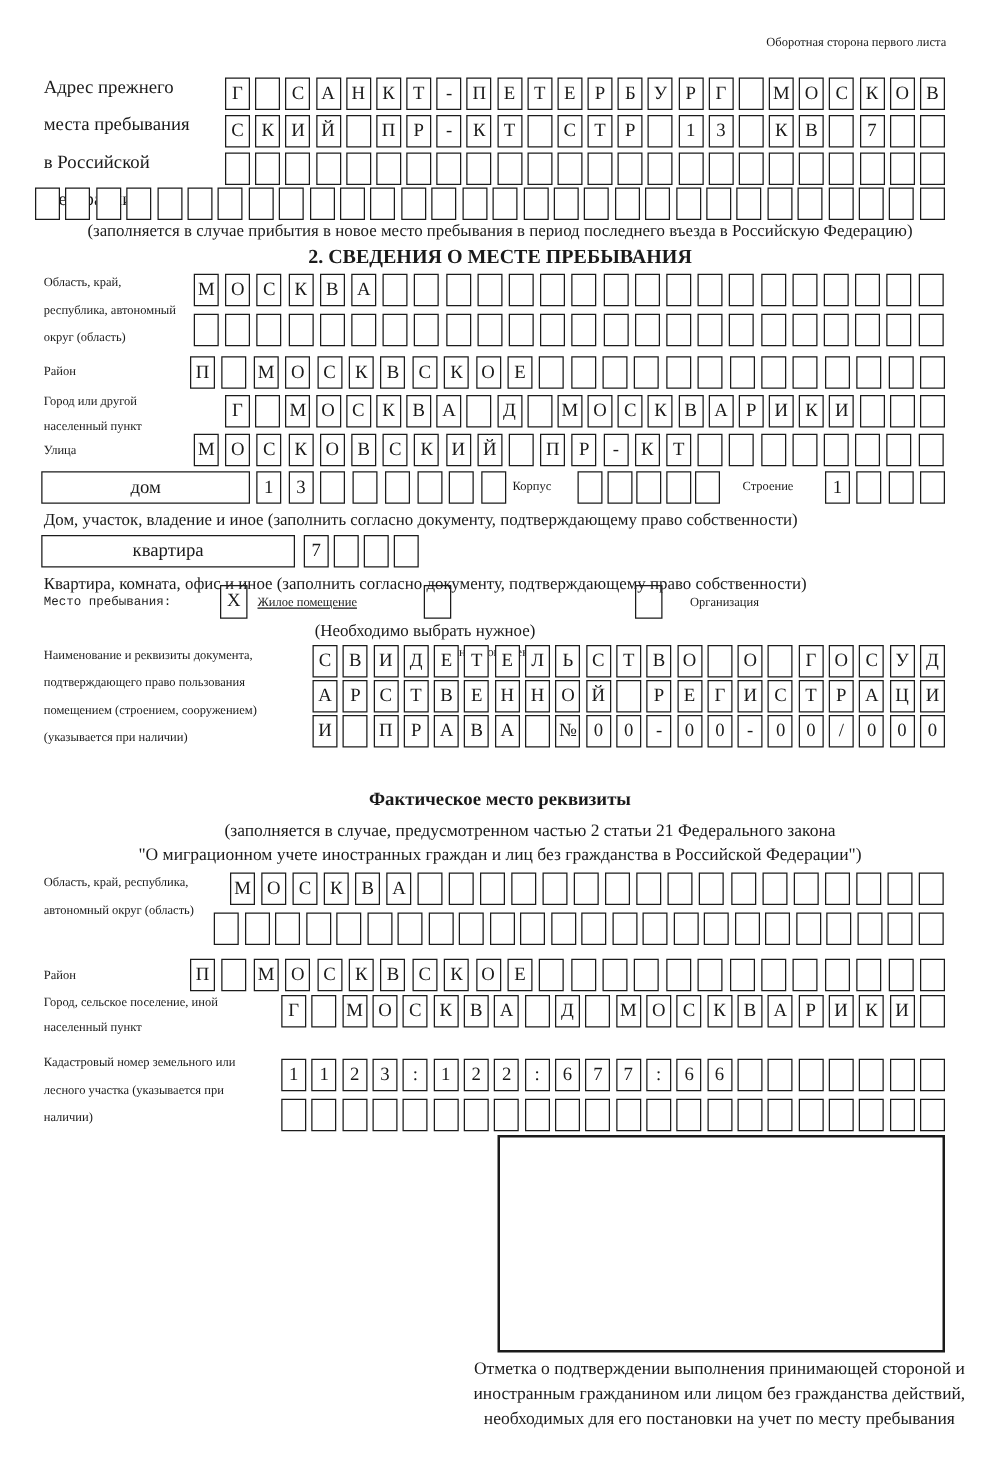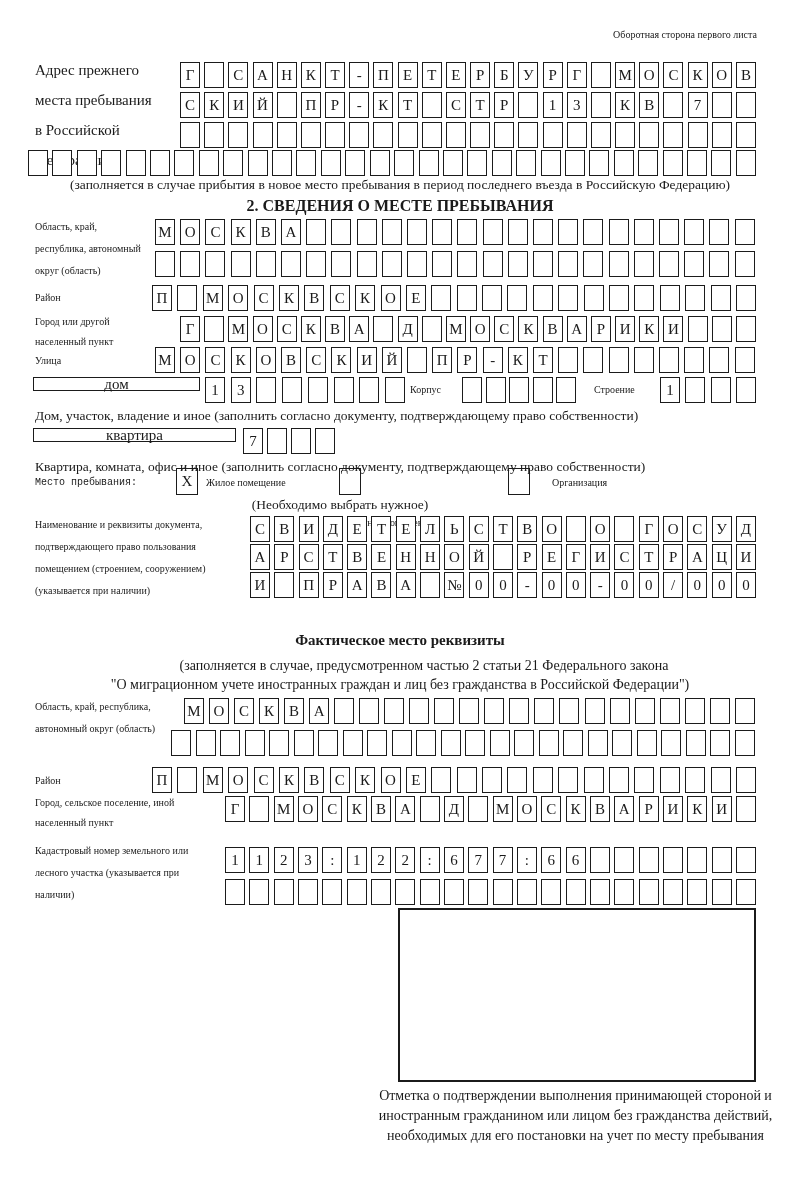--- a/index.html
+++ b/index.html
@@ -7,21 +7,21 @@
        font-family:"Liberation Serif","DejaVu Serif",serif;overflow:hidden;}
   .abs{position:absolute;}
   .lbl{font-size:10px;line-height:22px;}
   .lbl30{font-size:15px;line-height:30px;}
   .cap{font-size:13.5px;}
   .center{text-align:center;width:800px;left:0;}
   .bold{font-weight:bold;}
   .row{position:absolute;display:flex;justify-content:space-between;}
   .cell{box-sizing:border-box;flex:0 0 20px;width:20px;height:26px;border:1.6px solid #1b1b1b;
         display:flex;align-items:center;justify-content:center;font-size:15px;background:#fff;}
-  .longbox{box-sizing:border-box;position:absolute;height:14px;border:1.6px solid #1b1b1b;
+  .longbox{box-sizing:border-box;position:absolute;height:26px;border:1.6px solid #1b1b1b;
         display:flex;align-items:center;justify-content:center;font-size:15px;}
   .chk{box-sizing:border-box;position:absolute;width:22px;height:27px;border:1.6px solid #1b1b1b;
         display:flex;align-items:center;justify-content:center;font-size:15px;}
   .stamp{box-sizing:border-box;position:absolute;border:2px solid #1b1b1b;background:#fff;}
   .nowrap{white-space:nowrap;}
 </style>
 </head>
 <body>
 
 <div class="abs lbl" style="left:400px;top:24px;width:357px;text-align:right;">Оборотная сторона первого листа</div>
@@ -311,21 +311,21 @@
 <div class="row" style="left:243px;top:428px;width:92px;">
     <span class="cell">7</span>
     <span class="cell"></span>
     <span class="cell"></span>
     <span class="cell"></span>
   </div>
 <div class="abs cap" style="left:35px;top:459px;width:740px;">Квартира, комната, офис и иное (заполнить согласно документу, подтверждающему право собственности)</div>
 
 <div class="abs lbl nowrap" style="left:35px;top:472px;font-family:Liberation Mono, monospace;">Место пребывания:</div>
 <div class="chk" style="left:176px;top:468px;">X</div>
-<div class="abs lbl nowrap" style="left:206px;top:472px;">Жилое помещение</div>
+<div class="abs lbl nowrap" style="left:206px;top:472px;text-decoration:underline;">Жилое помещение</div>
 <div class="chk" style="left:339px;top:468px;"></div>
 <div class="abs lbl nowrap" style="left:360px;top:472px;margin-top:40px;">Иное помещение</div>
 <div class="chk" style="left:508px;top:468px;"></div>
 <div class="abs lbl nowrap" style="left:552px;top:472px;">Организация</div>
 <div class="abs cap" style="left:150px;top:497px;width:380px;text-align:center;">(Необходимо выбрать нужное)</div>
 
 <div class="abs lbl" style="left:35px;top:514px;width:205px;">Наименование и реквизиты документа, подтверждающего право пользования помещением (строением, сооружением) (указывается при наличии)</div>
 <div class="row" style="left:250px;top:516px;width:506px;">
     <span class="cell">С</span>
     <span class="cell">В</span>

